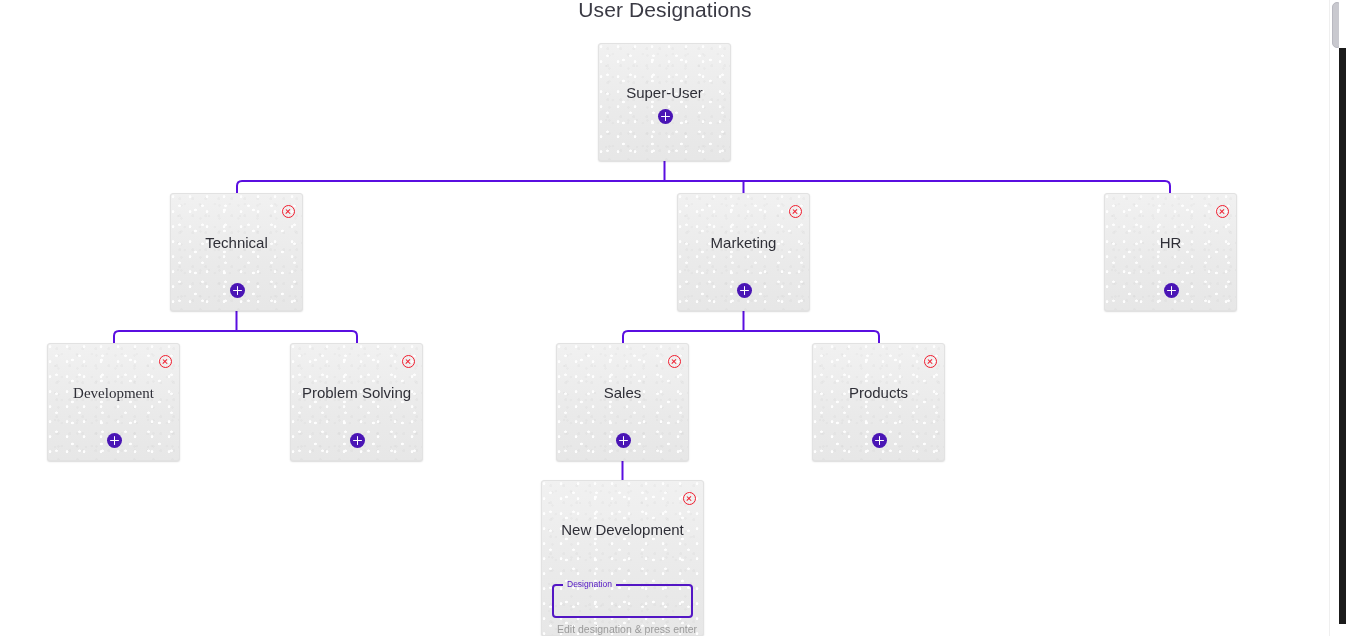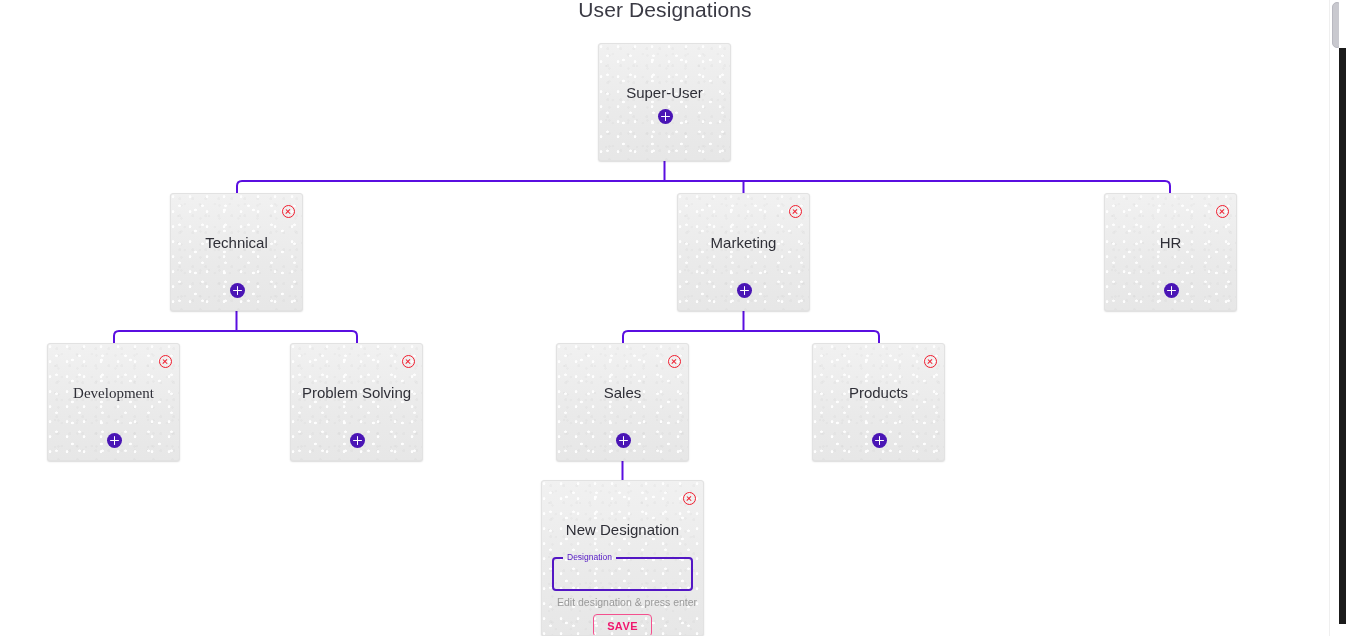--- a/index.html
+++ b/index.html
@@ -143,20 +143,21 @@
   .form-wrap {
     position: absolute;
     left: 10px;
     right: 10px;
   }
 
   .tf-root {
     position: relative;
     height: 38px;
     box-sizing: border-box;
+    margin-top: 27px;
   }
   .tf-fieldset {
     position: absolute;
     inset: 0;
     margin: 0;
     padding: 0 8px;
     border: 2px solid #5316c4;
     border-radius: 4px;
     box-sizing: border-box;
     pointer-events: none;
@@ -316,21 +317,21 @@
     </div>
 
     <div class="node" style="left:812px; top:343px; width:133px; height:118px;">
       <span class="remove-btn" style="left:111px; top:11px;"></span>
       <div class="node-label" style="top:39px;">Products</div>
       <span class="add-btn" style="left:59px; top:89px;"></span>
     </div>
 
     <div class="node" style="left:541px; top:480px; width:163px; height:156px;">
       <span class="remove-btn" style="left:141px; top:11px;"></span>
-      <div class="node-label" style="top:39px; font-size:15px;">New Designation</div>
+      <div class="node-label" style="top:39px; font-size:15px;">New Development</div>
 
       <div class="form-wrap" style="top:72px;">
         <div class="tf-root">
           <input class="tf-input" type="text" value="" placeholder="" style="">
           <fieldset class="tf-fieldset">
             <legend class="tf-legend">Designation</legend>
           </fieldset>
         </div>
         <div class="tf-helper">Edit designation &amp; press enter</div>
         <button class="save-btn">SAVE</button>

